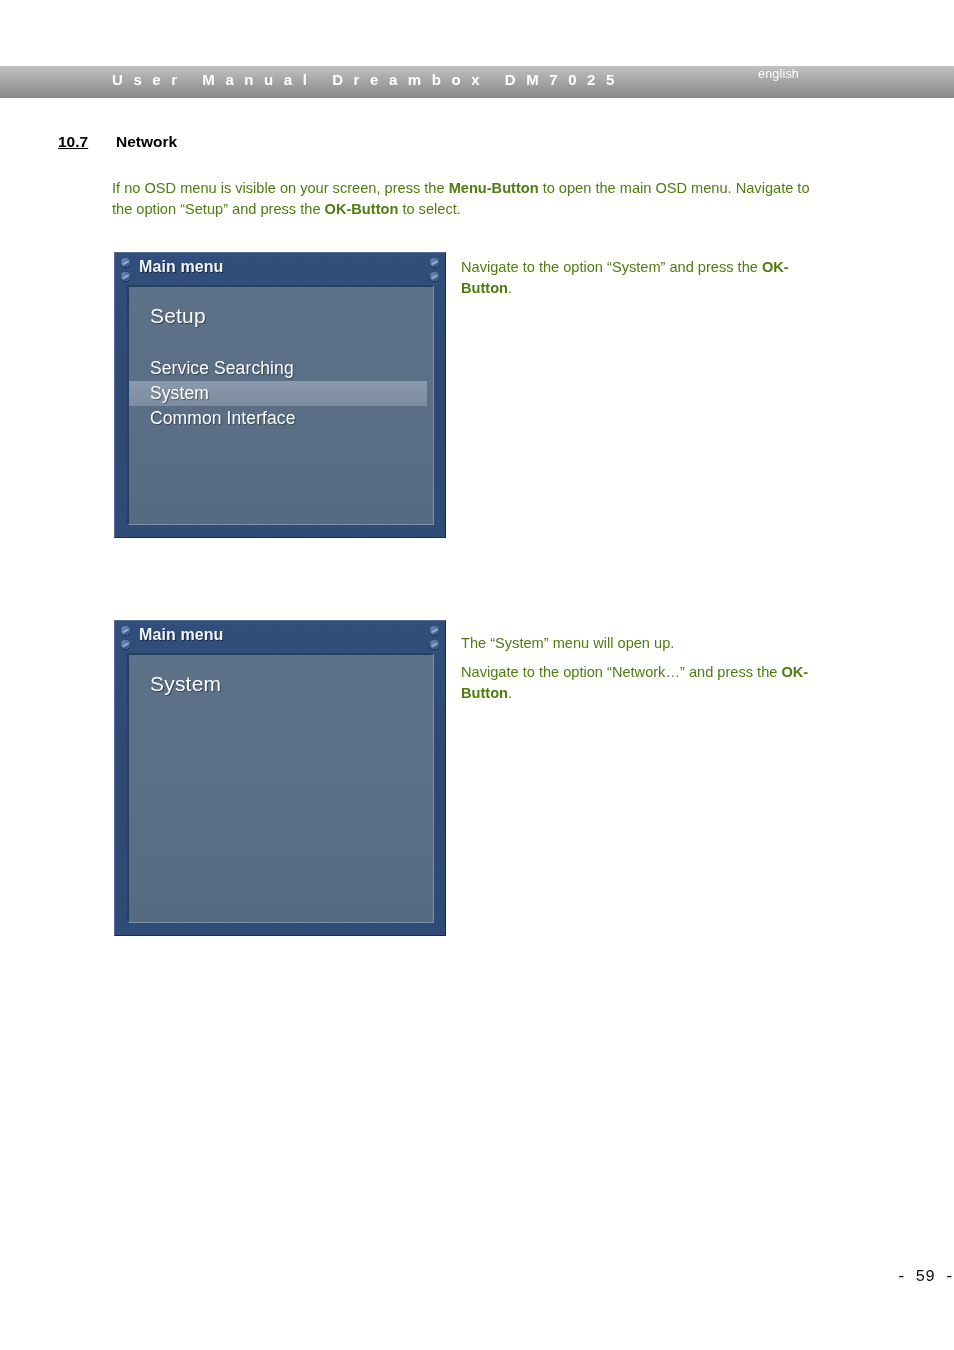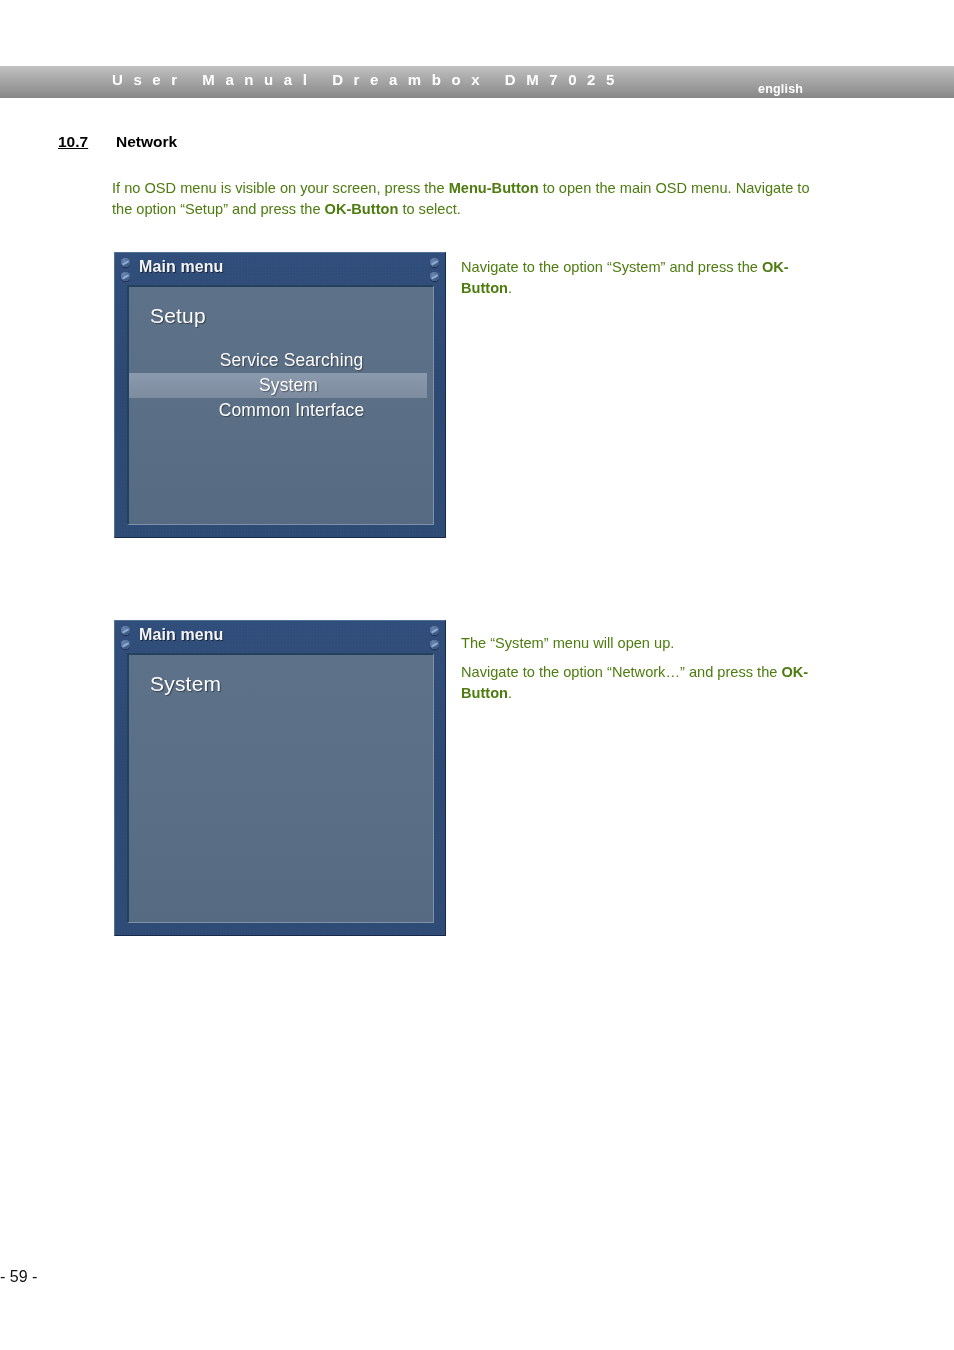--- a/index.html
+++ b/index.html
@@ -32,23 +32,23 @@
     top: 5px;
     font-size: 15px;
     font-weight: bold;
     color: #ffffff;
     letter-spacing: 3.2px;
     white-space: pre;
   }
   .header-lang {
     position: absolute;
     left: 758px;
-    top: 16px;
+    top: 1px;
     font-size: 12.5px;
-    font-weight: bold;
+    font-weight: normal;
     color: #ffffff;
     letter-spacing: 0.2px;
   }
 
   
   .section-head {
     position: absolute;
     left: 58px;
     top: 133px;
     font-size: 15.5px;
@@ -164,24 +164,23 @@
 
   .osd-heading {
     margin: 17px 0 0 21px;
     font-size: 21px;
     color: #ffffff;
     letter-spacing: 0.2px;
     text-shadow: 1px 1px 1px rgba(0,0,0,0.45);
   }
 
   .osd-list {
-    margin-top: 20px;
+    margin-top: 28px;
     list-style: none;
     padding: 0;
-    text-align: center;
   }
   .osd-item {
     height: 25px;
     line-height: 25px;
     padding-left: 21px;
     font-size: 17.5px;
     color: #ffffff;
     letter-spacing: 0.1px;
     text-shadow: 1px 1px 1px rgba(0,0,0,0.4);
     white-space: nowrap;
@@ -190,22 +189,22 @@
     background: linear-gradient(to bottom, #8a9aad 0%, #8492a6 50%, #7d8c9f 100%);
     margin-right: 6px;
   }
 
   
   .footer {
     position: absolute;
     left: 0;
     top: 1268px;
     width: 954px;
-    text-align: left;
-    font-family: Liberation Sans, sans-serif;
+    text-align: right;
+    font-family: Liberation Mono, monospace;
     font-size: 16px;
     color: #111;
   }
 </style>
 </head>
 <body>
 
 <div class="header-band">
   <div class="header-title">U s e r   M a n u a l   D r e a m b o x   D M 7 0 2 5</div>
   <div class="header-lang">english</div>

